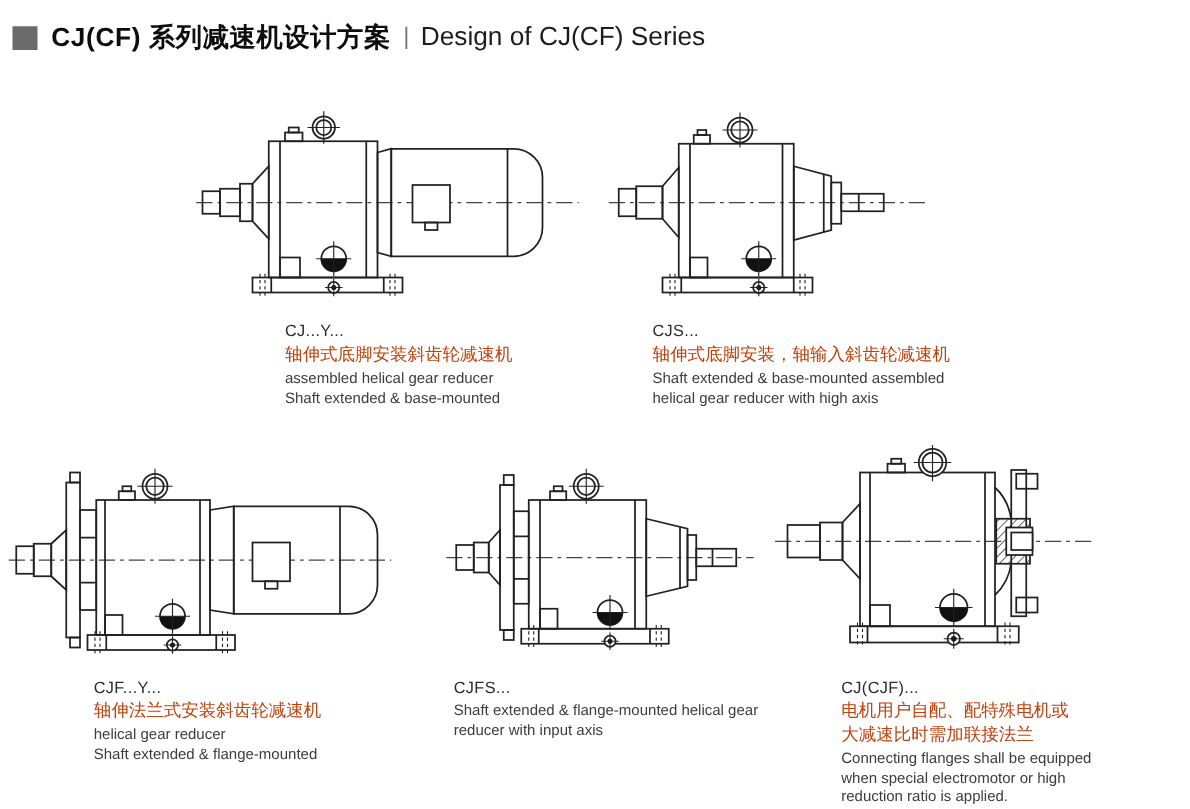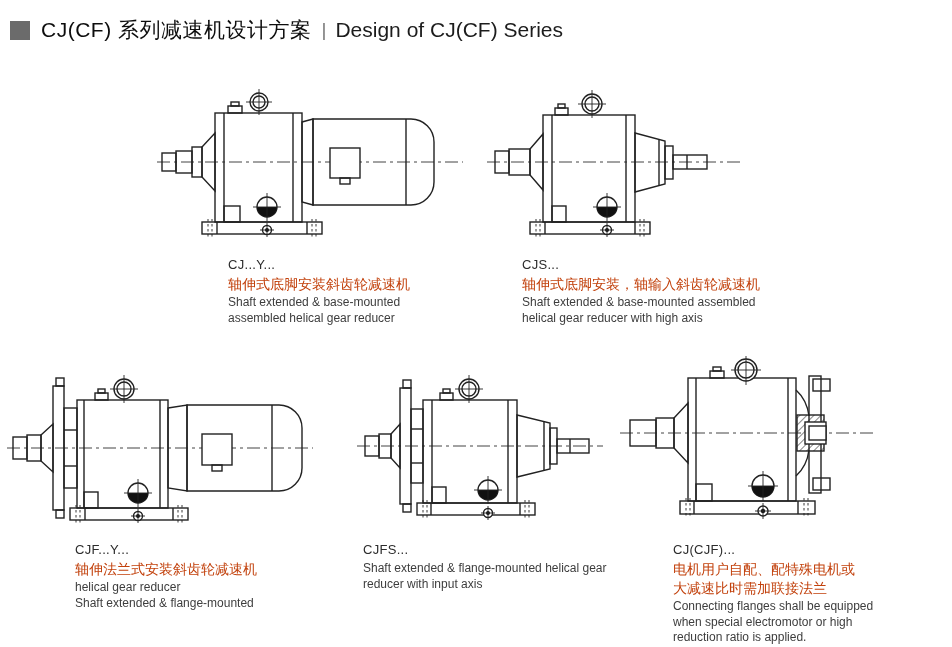--- a/index.html
+++ b/index.html
@@ -3,21 +3,21 @@
 <meta charset="utf-8">
 <style>
   html,body{margin:0;padding:0;background:#fff;}
   body{
     width:952px;height:647px;position:relative;overflow:hidden;
     font-family:"Liberation Sans","DejaVu Sans",sans-serif;color:#222;
   }
   
   .hdr{position:absolute;left:10px;top:16px;display:flex;align-items:center;}
   .hdr-sq{width:20px;height:19px;background:#6b6b6b;margin-right:11px;flex:0 0 auto;}
-  .hdr-zh{font-size:21px;font-weight:normal;color:#0d0d0d;letter-spacing:.5px;white-space:nowrap;}
+  .hdr-zh{font-size:21px;font-weight:bold;color:#0d0d0d;letter-spacing:.5px;white-space:nowrap;}
   .hdr-div{font-size:19px;color:#777;margin:0 9px 0 10px;font-weight:300;}
   .hdr-en{font-size:21px;color:#1c1c1c;white-space:nowrap;}
   
   .fig{position:absolute;}
   svg{display:block;}
   .dwg{stroke:#222;fill:none;stroke-width:1.4;stroke-linejoin:miter;}
   .dwg .thin{stroke-width:.9;}
   .dwg .cl{stroke:#444;stroke-width:1;stroke-dasharray:13 4 3 4;}
   .dwg .dash{stroke-width:.9;stroke-dasharray:2.5 2.5;}
   
@@ -85,22 +85,22 @@
       <path d="M158,31 H256 A23,23 0 0 1 279,54 V94 A23,23 0 0 1 256,117 H158 Z"></path>
       <line x1="251" y1="31" x2="251" y2="117"></line>
       <rect x="175" y="60" width="30" height="30" fill="#fff"></rect>
       <rect x="185" y="90" width="10" height="6"></rect>
     </g>
   </svg>
 </div>
 <div class="cap" style="left:228px;top:257px;">
   <div class="cap-code">CJ...Y...</div>
   <div class="cap-zh">轴伸式底脚安装斜齿轮减速机</div>
+  <div class="cap-en">assembled helical gear reducer</div>
   <div class="cap-en">Shaft extended &amp; base-mounted</div>
-  <div class="cap-en">assembled helical gear reducer</div>
 </div>
 
 <div class="fig" style="left:485px;top:88px;">
   <svg class="dwg" width="260" height="165" viewBox="0 0 260 165">
     <line class="cl" x1="2" y1="74" x2="256" y2="74"></line>
     <g>
       <rect x="10" y="63" width="14" height="22"></rect>
       <rect x="24" y="61" width="21" height="26"></rect>
       <polygon points="45,61 58,46 58,102 45,87"></polygon>
     </g>

